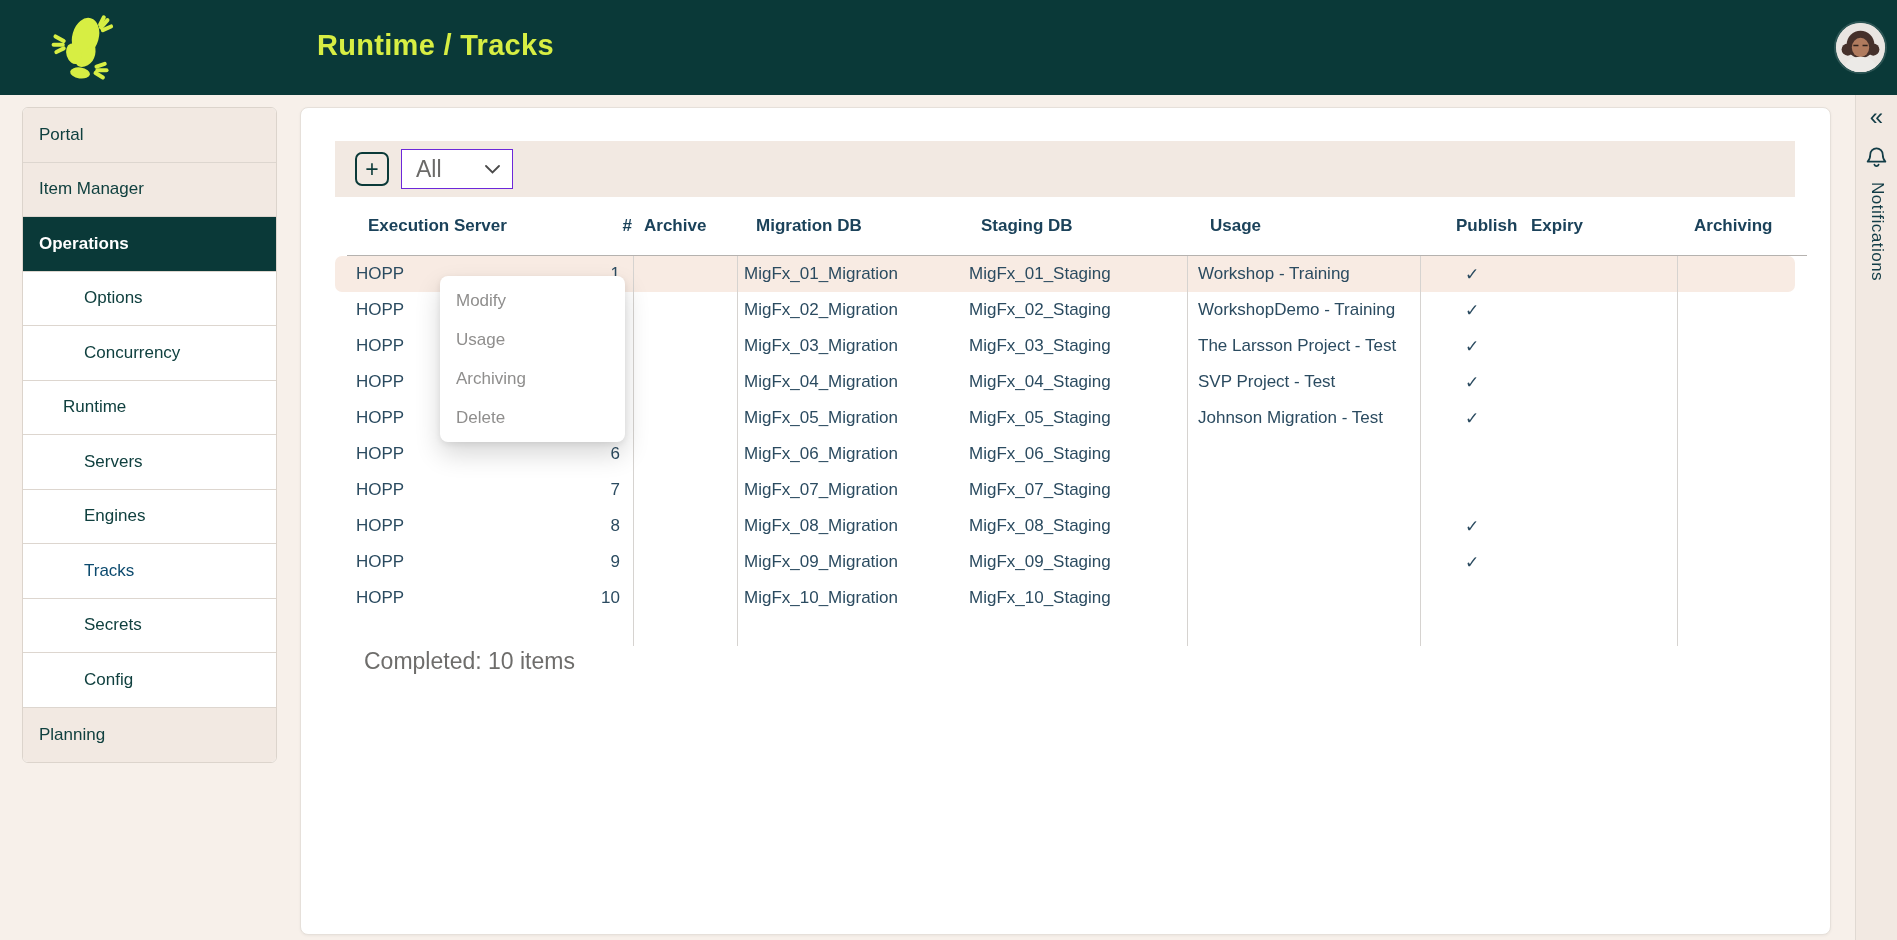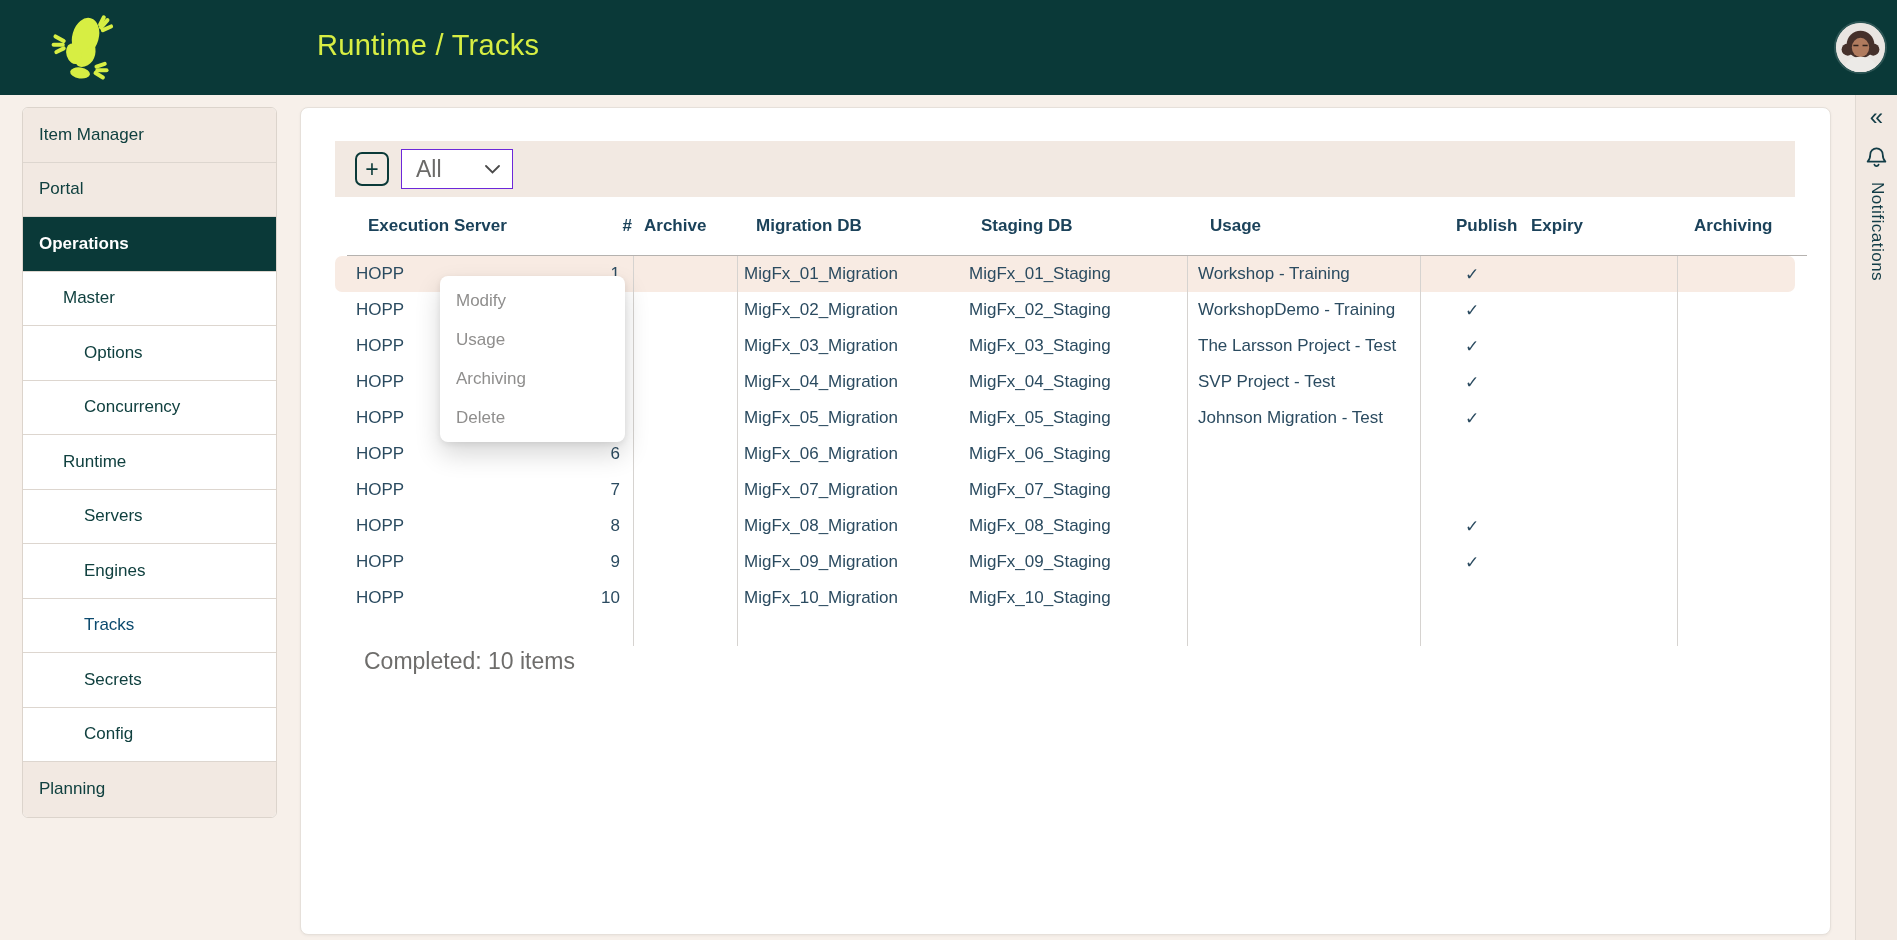--- a/index.html
+++ b/index.html
@@ -3,21 +3,21 @@
 <meta charset="utf-8">
 <style>
   html,body{margin:0;padding:0;}
   body{width:1897px;height:940px;font-family:"Liberation Sans",sans-serif;}
   .stage{position:relative;width:1897px;height:940px;background:#f7f0ea;overflow:hidden;}
 
   
   .app-header{position:absolute;left:0;top:0;width:1897px;height:95px;background:#0a3938;}
   .logo{position:absolute;left:40px;top:6px;width:82px;height:82px;}
   .page-title{position:absolute;left:317px;top:0;height:90px;display:flex;align-items:center;
-    color:#d7ee43;font-size:29px;font-weight:normal;letter-spacing:.3px;}
+    color:#d7ee43;font-size:29px;font-weight:bold;letter-spacing:.3px;}
   .avatar{position:absolute;left:1836px;top:23px;width:49px;height:49px;border-radius:50%;
     overflow:hidden;background:#e9e5e1;cursor:pointer;box-shadow:0 0 0 2px rgba(255,255,255,.15);}
 
   
   .sidebar{position:absolute;left:22px;top:107px;width:255px;border:1px solid #dcd4cc;
     border-radius:6px;overflow:hidden;background:#fff;box-sizing:border-box;}
   .side-item{height:54.5px;display:flex;align-items:center;font-size:17px;color:#10403f;
     border-bottom:1px solid #ddd6cf;box-sizing:border-box;cursor:pointer;white-space:nowrap;}
   .side-item:last-child{border-bottom:none;}
   .lvl0{padding-left:16px;}
@@ -104,24 +104,23 @@
         <circle cx="11.5" cy="26" r="6" fill="#45302a"></circle>
         <circle cx="36.5" cy="26" r="6" fill="#45302a"></circle>
         <ellipse cx="24" cy="24" rx="8.5" ry="9.5" fill="#b07b5e"></ellipse>
         <path d="M7 48 C9 36 16 33 24 33 C32 33 39 36 41 48 Z" fill="#eceae7"></path>
         <path d="M17 22 h5 M26 22 h5" stroke="#2e211c" stroke-width="1.6" fill="none"></path>
       </svg>
     </div>
   </div>
 
   <nav class="sidebar">
+      <div class="side-item lvl0 v-beige">Portal</div>
       <div class="side-item lvl0 v-beige">Item Manager</div>
-      <div class="side-item lvl0 v-beige">Portal</div>
       <div class="side-item lvl0 v-selected">Operations</div>
-      <div class="side-item lvl1 v-white">Master</div>
       <div class="side-item lvl2 v-white">Options</div>
       <div class="side-item lvl2 v-white">Concurrency</div>
       <div class="side-item lvl1 v-white">Runtime</div>
       <div class="side-item lvl2 v-white">Servers</div>
       <div class="side-item lvl2 v-white">Engines</div>
       <div class="side-item lvl2 v-active">Tracks</div>
       <div class="side-item lvl2 v-white">Secrets</div>
       <div class="side-item lvl2 v-white">Config</div>
       <div class="side-item lvl0 v-beige">Planning</div>
     </nav>

